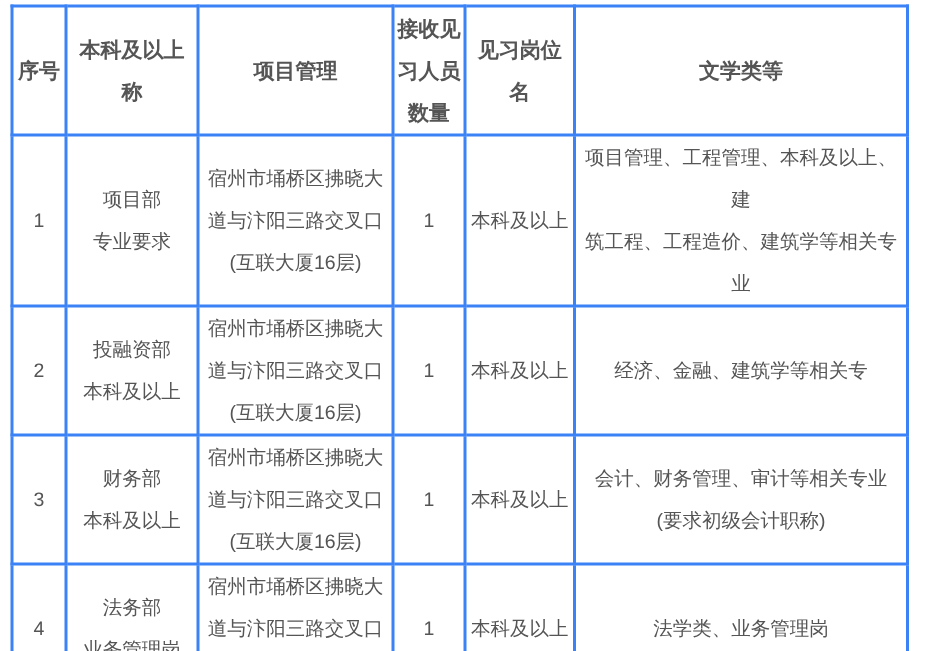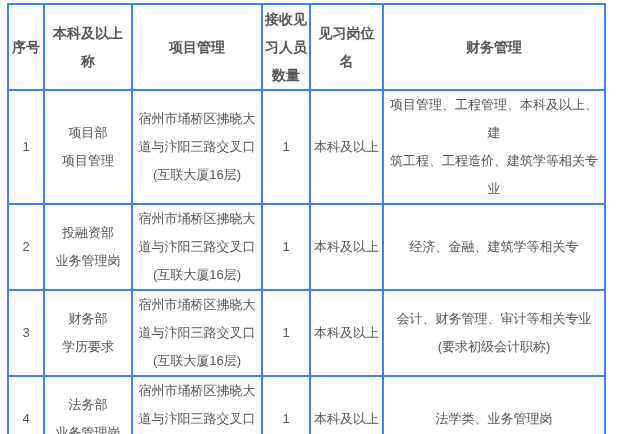--- a/index.html
+++ b/index.html
@@ -71,52 +71,52 @@
     <thead>
       <tr class="header-row">
         <th class="corner-no-border">序号</th>
         <th>本科及以上
 称</th>
         <th>项目管理</th>
         <th>接收见
 习人员
 数量</th>
         <th>见习岗位名</th>
-        <th>财务管理</th>
+        <th>文学类等</th>
       </tr>
     </thead>
     <tbody>
       <tr class="data-row">
         <td>1</td>
         <td>项目部
-项目管理</td>
+专业要求</td>
         <td>宿州市埇桥区拂晓大
 道与汴阳三路交叉口
 (互联大厦16层)</td>
         <td>1</td>
         <td>本科及以上</td>
         <td>项目管理、工程管理、本科及以上、建
 筑工程、工程造价、建筑学等相关专
 业</td>
       </tr>
       <tr class="data-row">
         <td>2</td>
         <td>投融资部
-业务管理岗</td>
+本科及以上</td>
         <td>宿州市埇桥区拂晓大
 道与汴阳三路交叉口
 (互联大厦16层)</td>
         <td>1</td>
         <td>本科及以上</td>
         <td>经济、金融、建筑学等相关专</td>
       </tr>
       <tr class="data-row">
         <td>3</td>
         <td>财务部
-学历要求</td>
+本科及以上</td>
         <td>宿州市埇桥区拂晓大
 道与汴阳三路交叉口
 (互联大厦16层)</td>
         <td>1</td>
         <td>本科及以上</td>
         <td>会计、财务管理、审计等相关专业
 (要求初级会计职称)</td>
       </tr>
       <tr class="data-row">
         <td>4</td>

